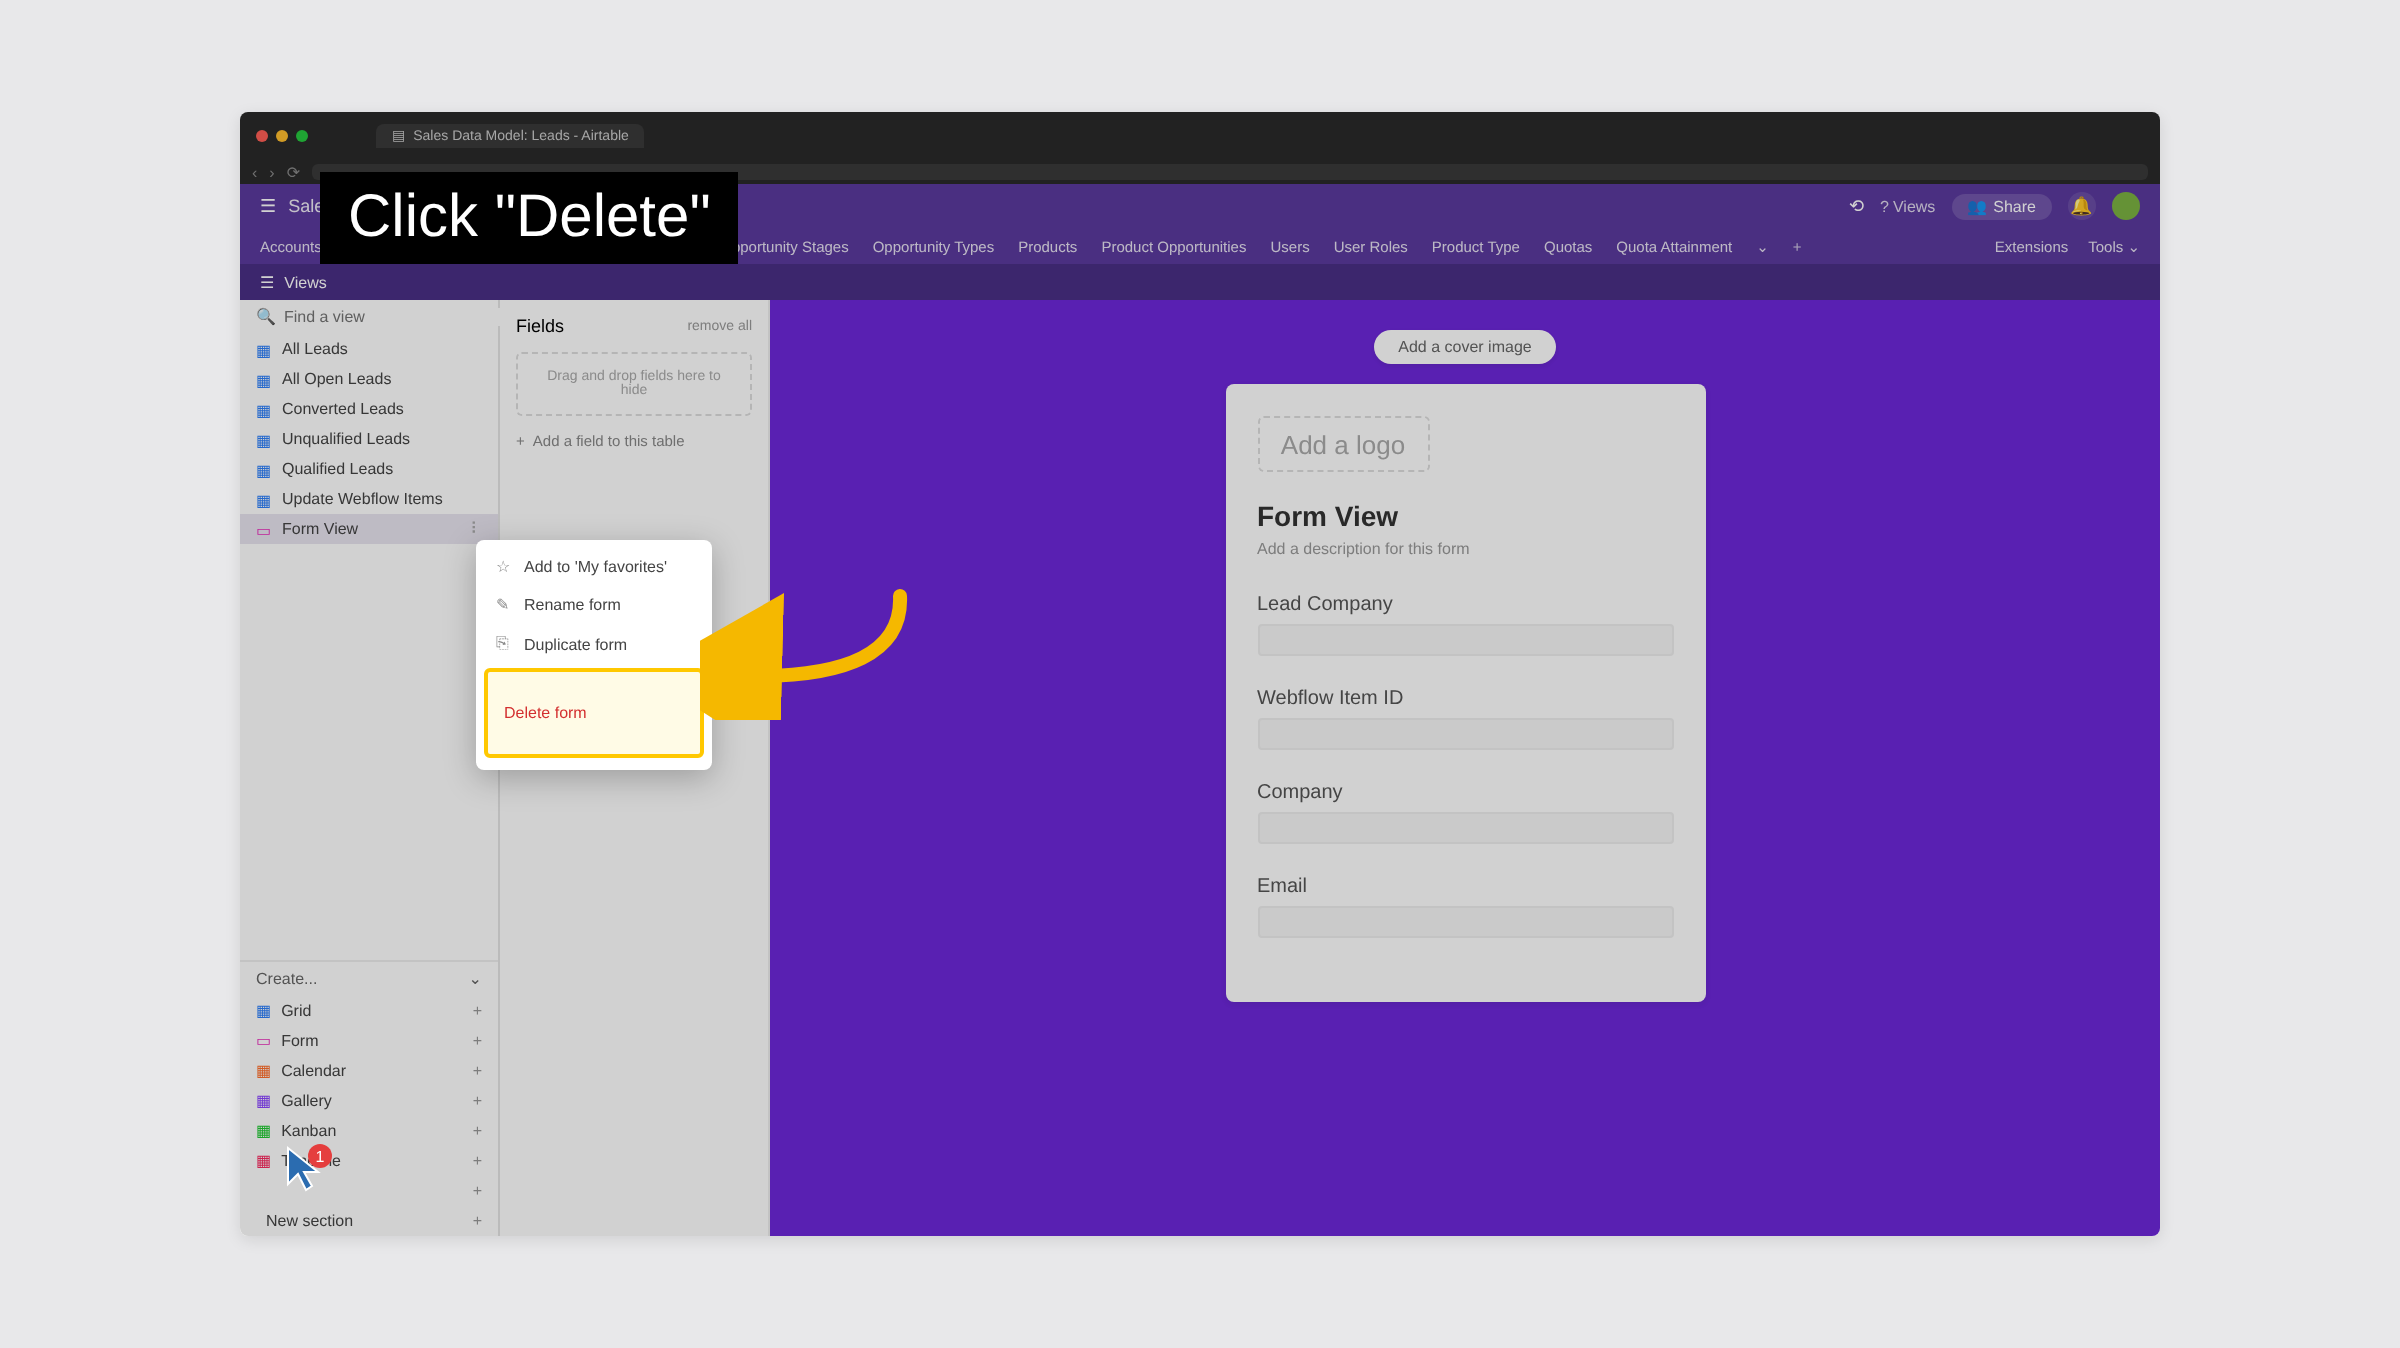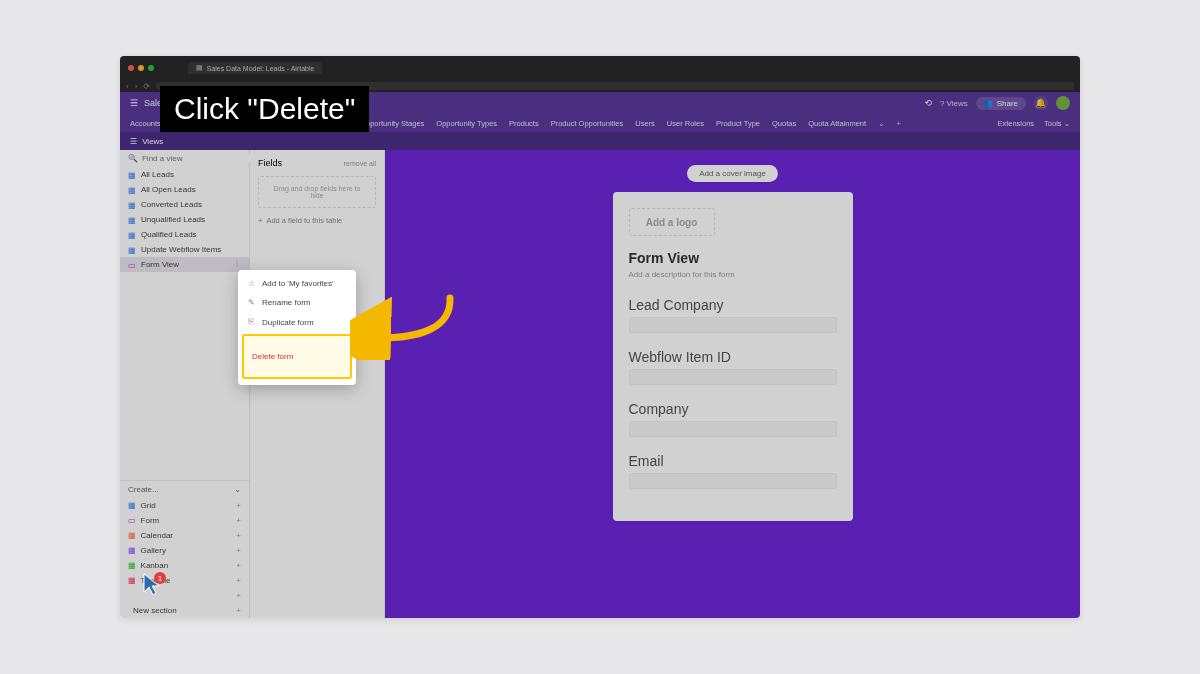--- a/index.html
+++ b/index.html
@@ -58,25 +58,25 @@
 .fields-hdr { display: flex; justify-content: space-between; align-items: center; margin-bottom: 8px; }
 .fields-title { font-weight: 500; font-size: 9px; }
 .remove-all { color: #999; font-size: 7px; }
 .drag-box { border: 1px dashed #ddd; padding: 8px; text-align: center; color: #aaa; font-size: 7px; border-radius: 3px; margin-bottom: 8px; }
 .add-field { color: #888; font-size: 7.5px; display: flex; align-items: center; gap: 4px; }
 
 .form-canvas { flex: 1; background: #6d28d9; padding: 15px 20px; overflow: auto; }
 .cover-btn-row { display: flex; justify-content: center; margin-bottom: 10px; }
 .cover-btn { background: #fff; border: none; padding: 4px 12px; font-size: 8px; color: #666; border-radius: 12px; box-shadow: 0 1px 2px rgba(0,0,0,0.08); }
 .form-card { background: #fff; width: 240px; margin: 0 auto; padding: 16px; border-radius: 4px; box-shadow: 0 1px 3px rgba(0,0,0,0.08); }
-.logo-box { width: 86px; height: 28px; border: 1px dashed #ddd; display: flex; align-items: center; justify-content: center; color: #aaa; font-size: 10px; margin-bottom: 14px; border-radius: 3px; font-weight: bold; }
+.logo-box { width: 86px; height: 28px; border: 1px dashed #ddd; display: flex; align-items: center; justify-content: center; color: #aaa; font-size: 13px; margin-bottom: 14px; border-radius: 3px; }
 .form-title { font-size: 14px; font-weight: 600; margin-bottom: 4px; color: #333; }
 .form-desc { font-size: 8px; color: #999; margin-bottom: 18px; }
 .form-field { margin-bottom: 16px; }
-.field-label { font-size: 14px; color: #555; margin-bottom: 4px; }
+.field-label { font-size: 10px; color: #555; margin-bottom: 4px; }
 .field-input { width: 100%; height: 16px; background: #f7f7f7; border: 1px solid #eee; border-radius: 2px; }
 .field-input.b1 { background: #e8eef5; }
 
 
 .context-menu { position: absolute; left: 238px; top: 270px; width: 118px; background: #fff; border-radius: 4px; box-shadow: 0 4px 16px rgba(0,0,0,0.25); font-size: 8px; z-index: 60; padding: 4px 0; }
 .menu-item { padding: 5px 10px; display: flex; align-items: center; gap: 6px; color: #444; cursor: pointer; }
 .menu-item.highlighted { background: #fffbe6; border: 2px solid #ffc800; border-radius: 3px; margin: 2px 4px; padding: 16px 8px; }
 .menu-item.danger { color: #d32f2f; }
 .menu-icon { width: 8px; color: #888; }
 

